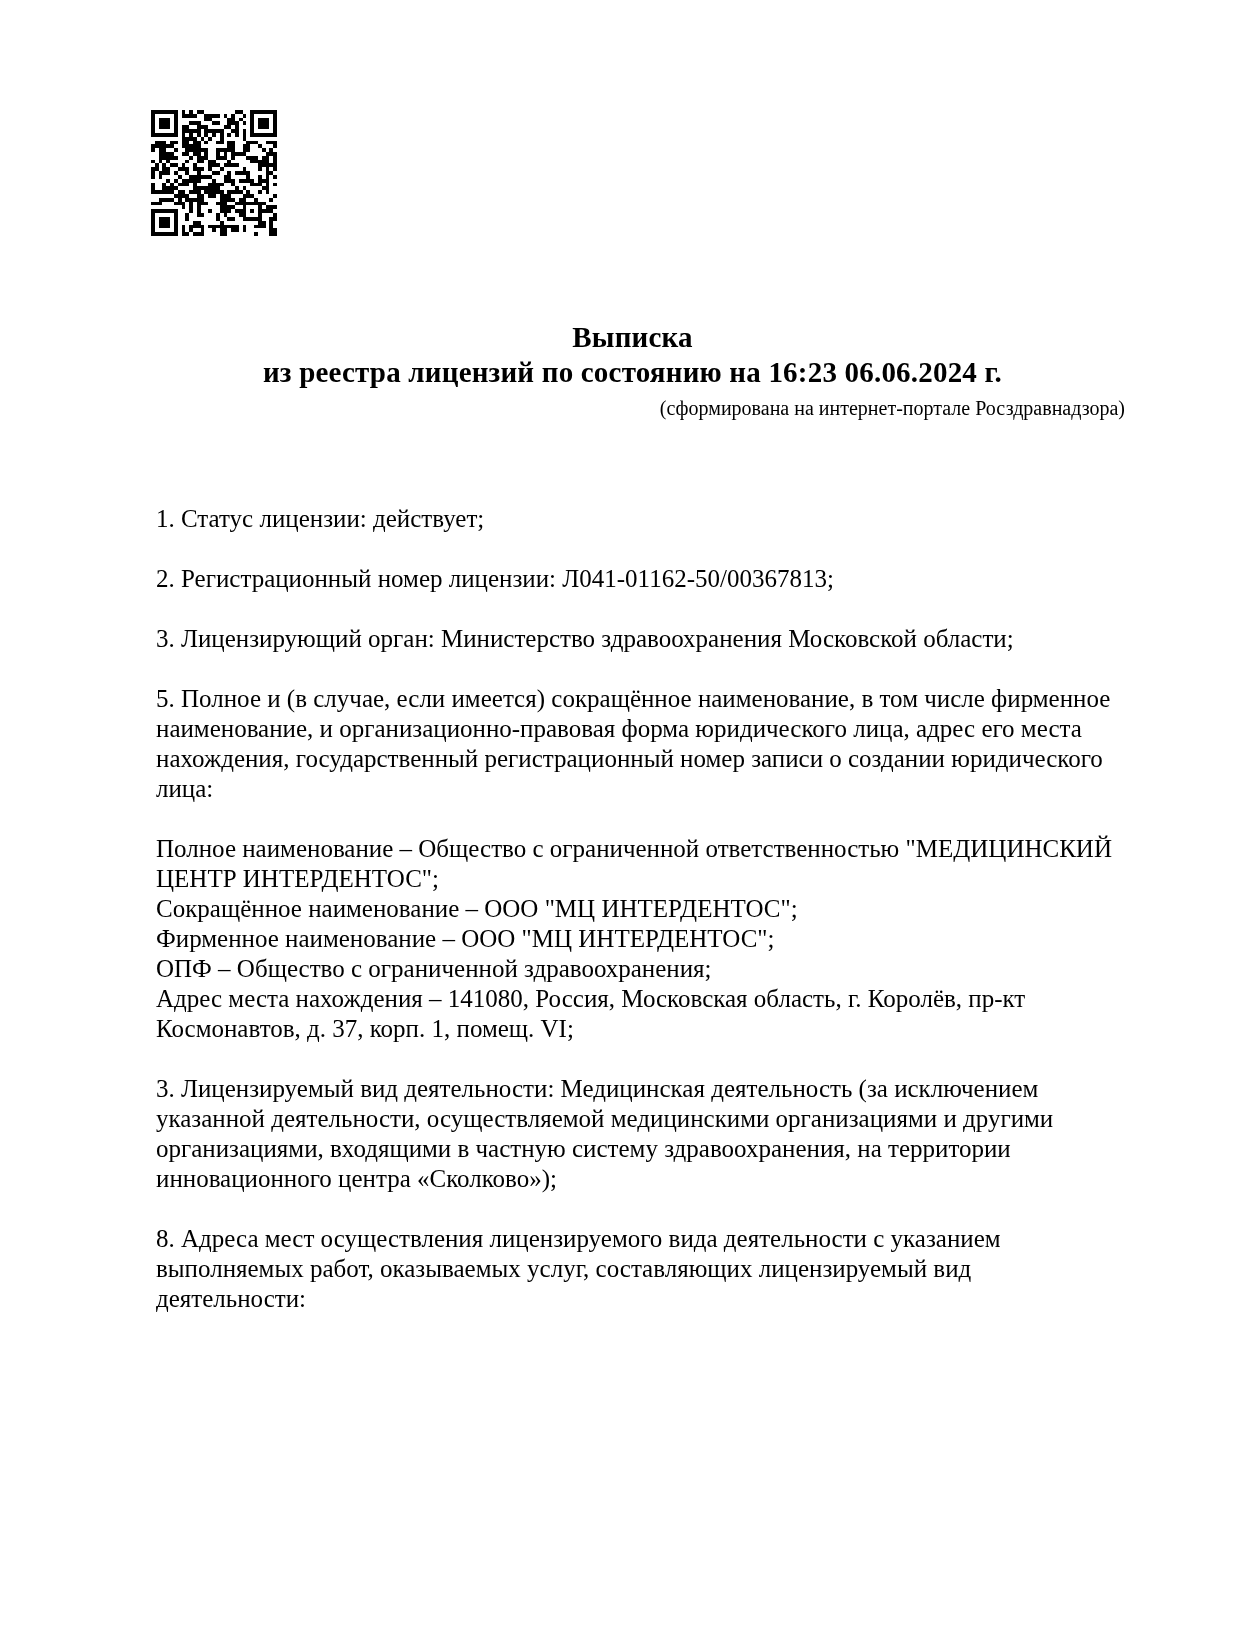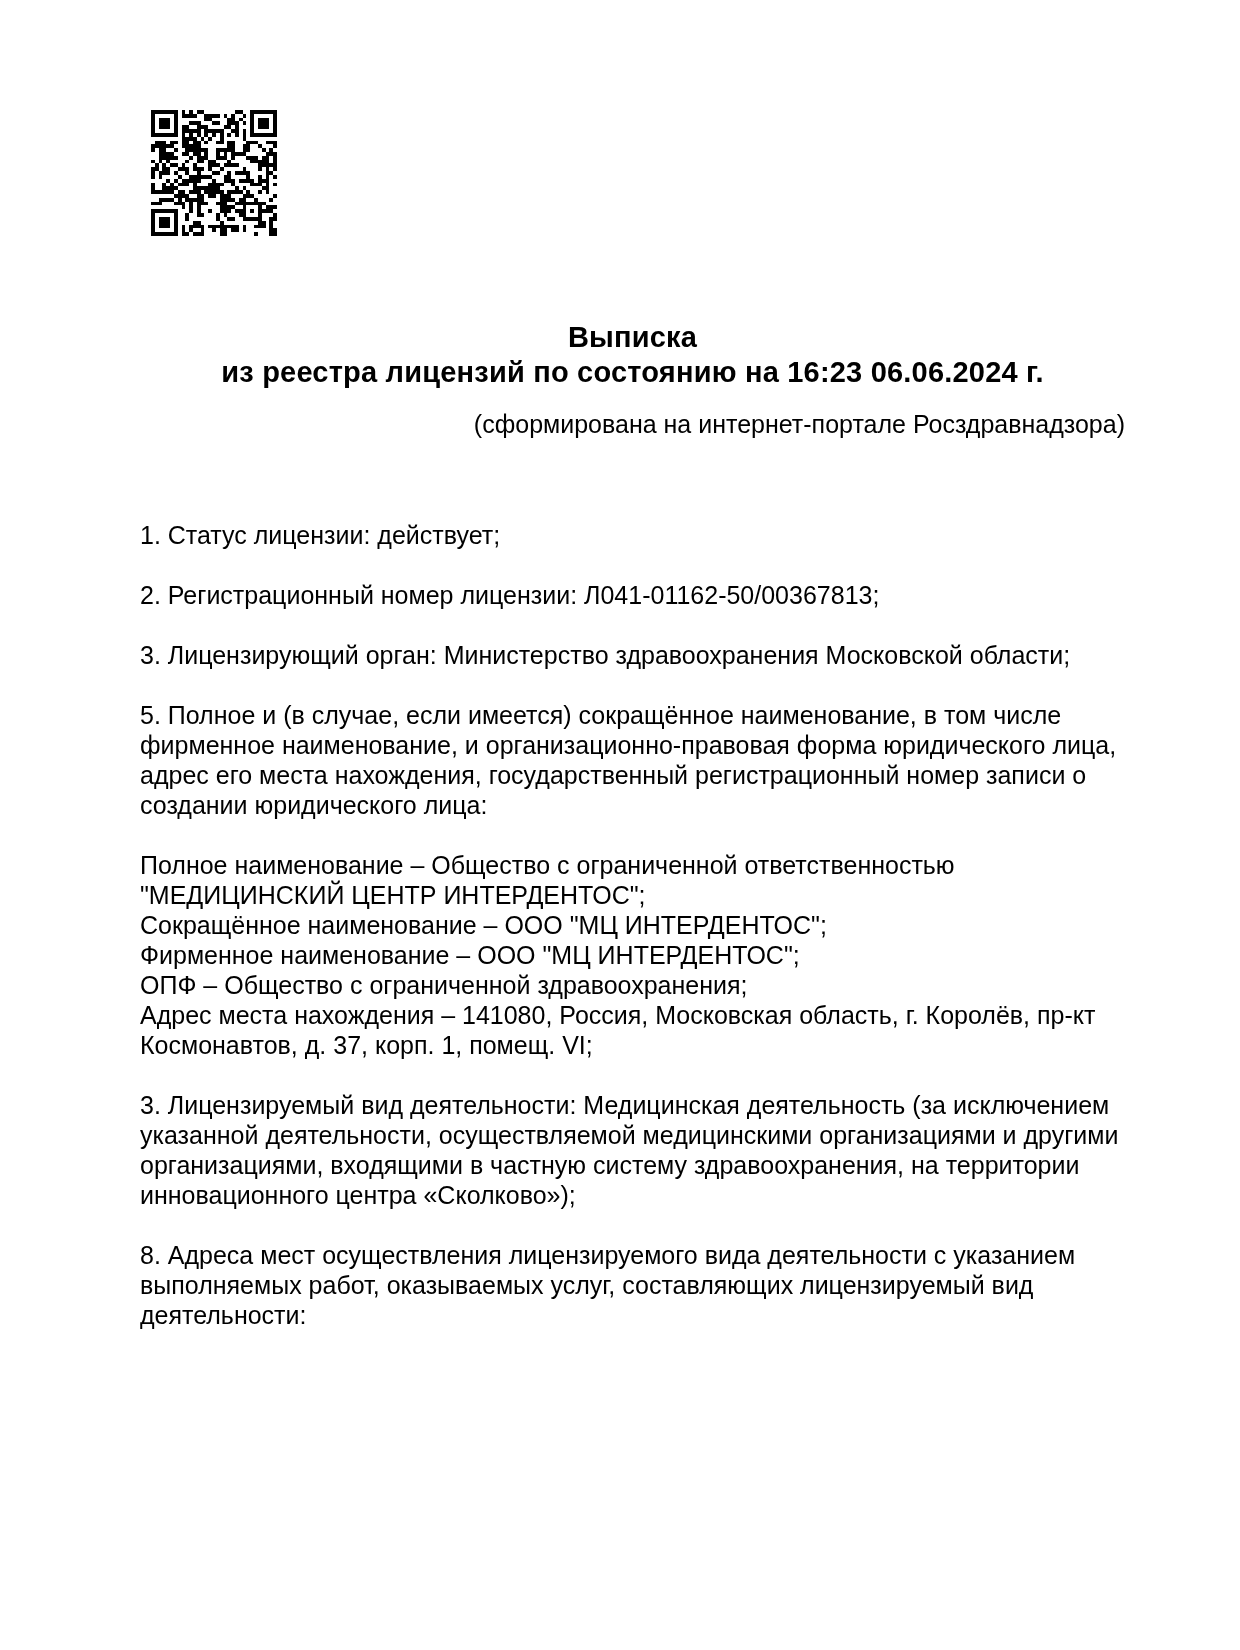--- a/index.html
+++ b/index.html
@@ -6,21 +6,21 @@
     margin: 0;
     padding: 0;
     background: #ffffff;
   }
   .page {
     position: relative;
     width: 1240px;
     height: 1650px;
     background: #ffffff;
     color: #000000;
-    font-family: Liberation Sans, sans-serif;
+    font-family: Liberation Serif, serif;
     overflow: hidden;
   }
   .qr {
     position: absolute;
     left: 151px;
     top: 110px;
     width: 126px;
     height: 126px;
   }
   .qr svg { display: block; width: 126px; height: 126px; }
@@ -32,32 +32,32 @@
   }
   .doc-title {
     margin-top: 320px;
     text-align: center;
     font-weight: bold;
     font-size: 29px;
     line-height: 35px;
     letter-spacing: 0.2px;
   }
   .subtitle {
-    margin-top: 22px;
+    margin-top: 6px;
     text-align: right;
-    font-size: 25px;
+    font-size: 20px;
     line-height: 24px;
   }
   .doc-body {
     margin-top: 84px;
     font-size: 25px;
     line-height: 30px;
   }
   .paragraph {
-    margin: 0 0 30px 0;
+    margin: 0 0 30px 16px;
   }
   .paragraph .line {
     
   }
 </style>
 </head>
 <body>
 
 <div class="page">
 

